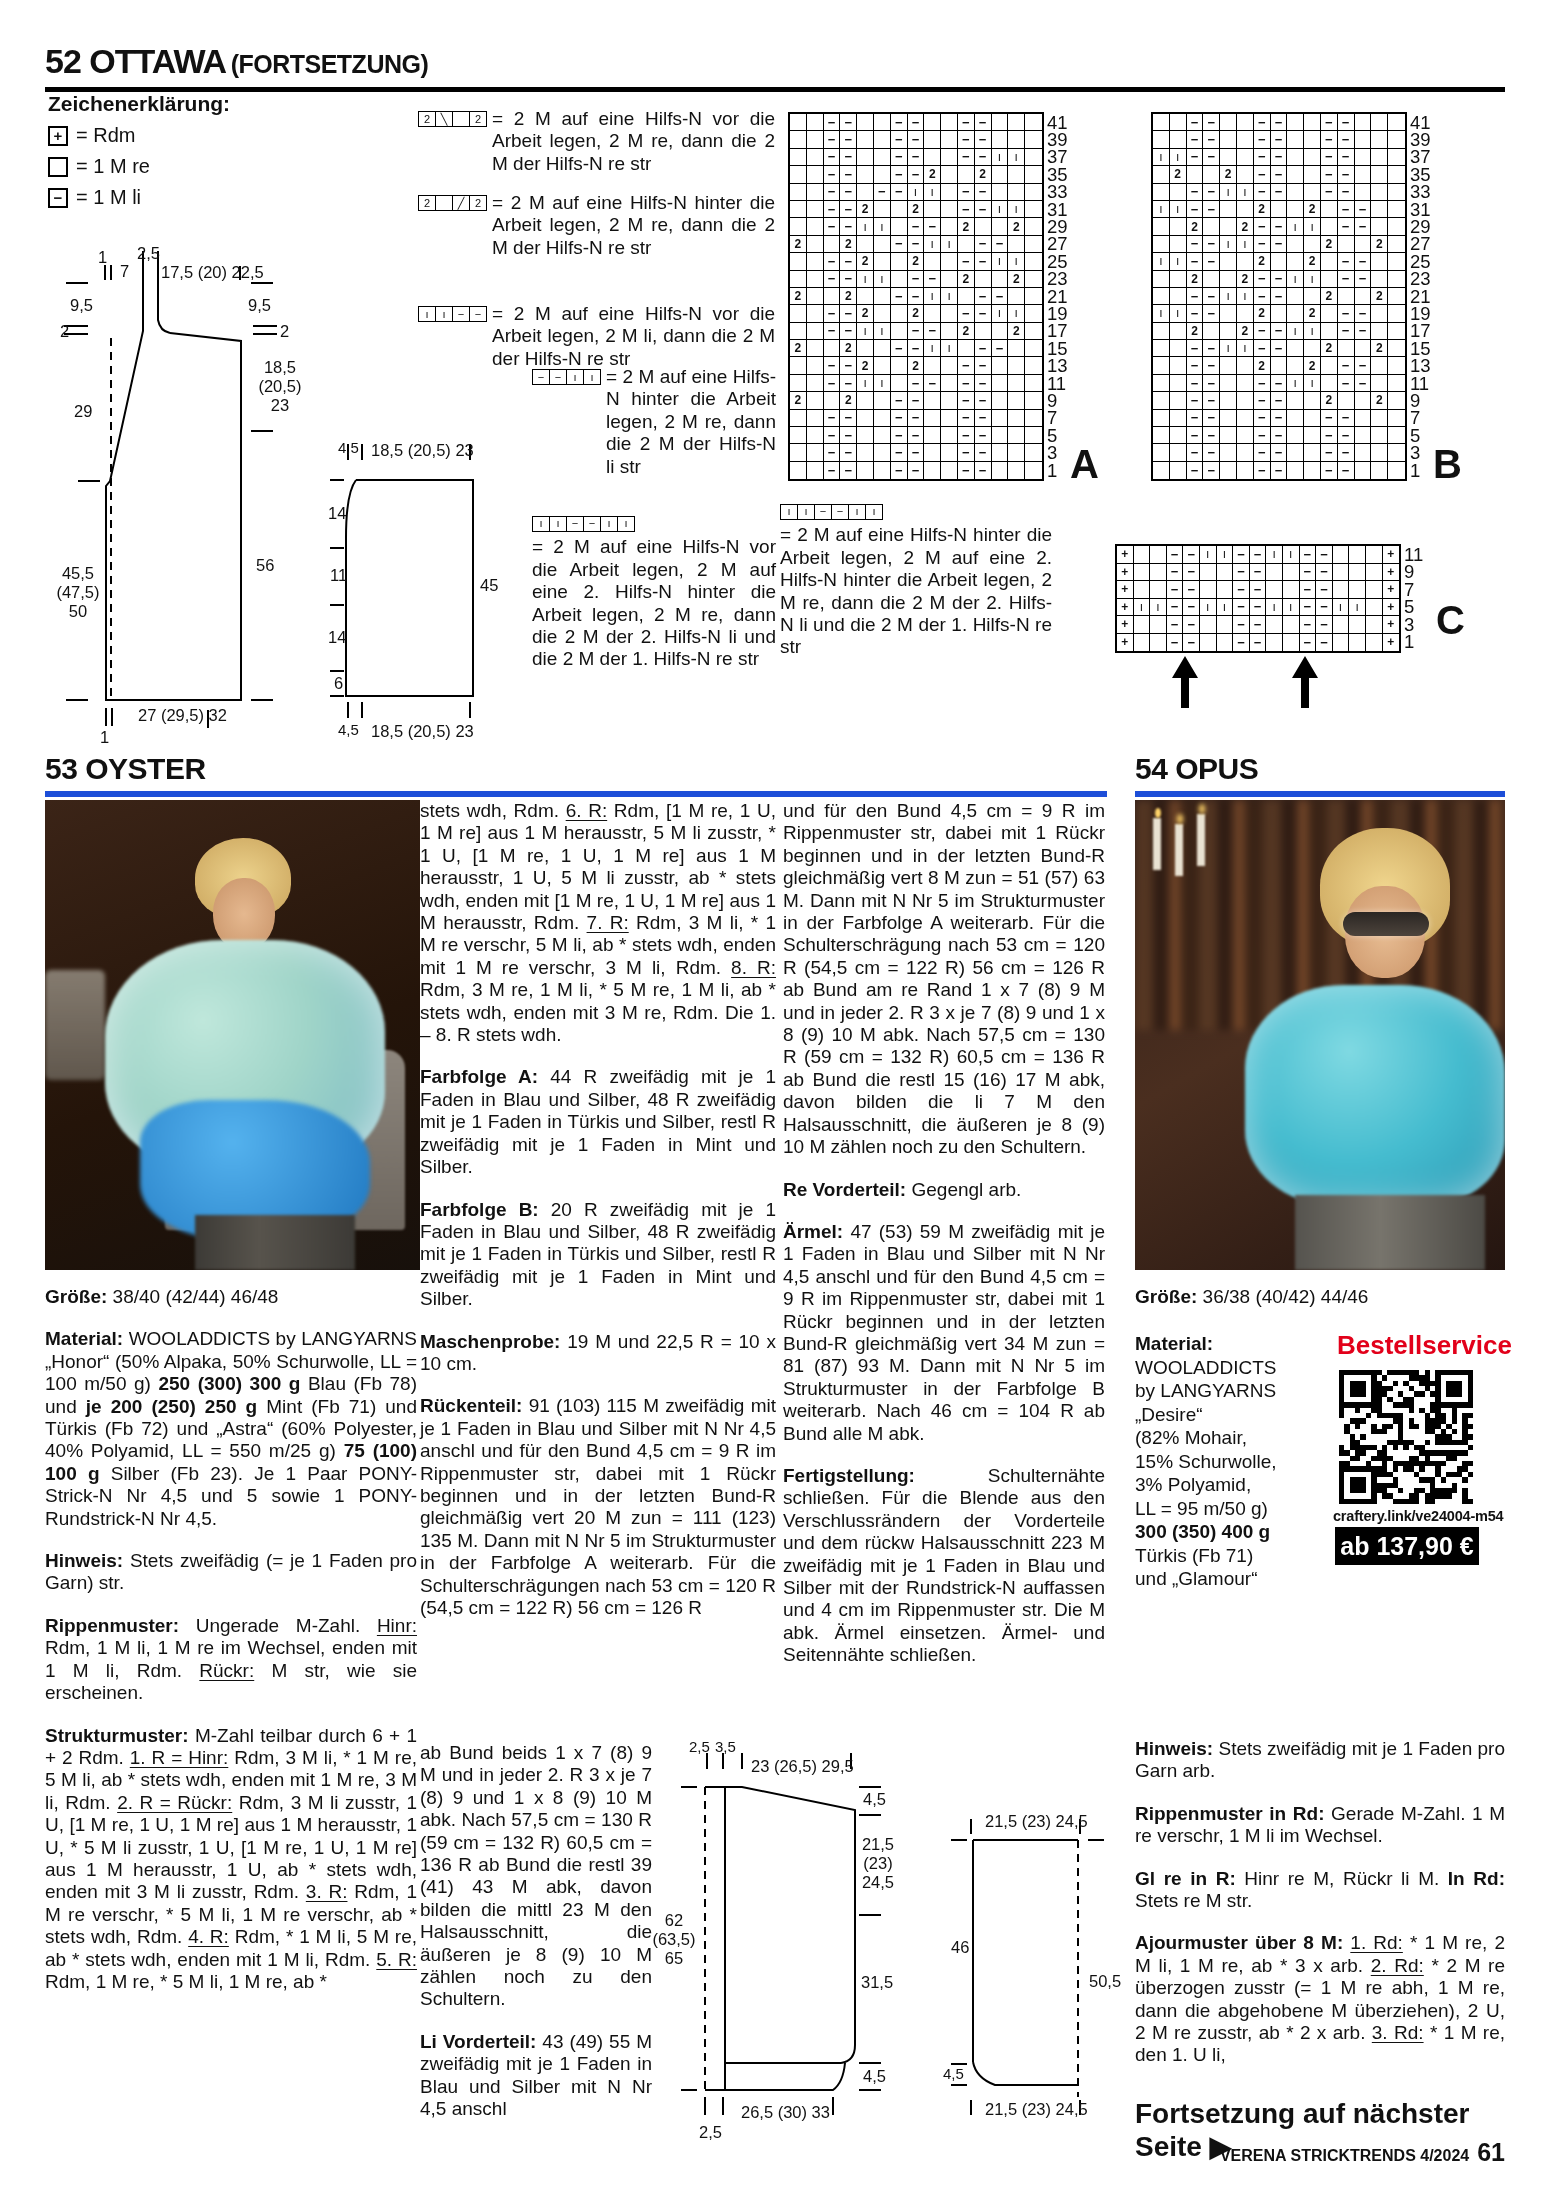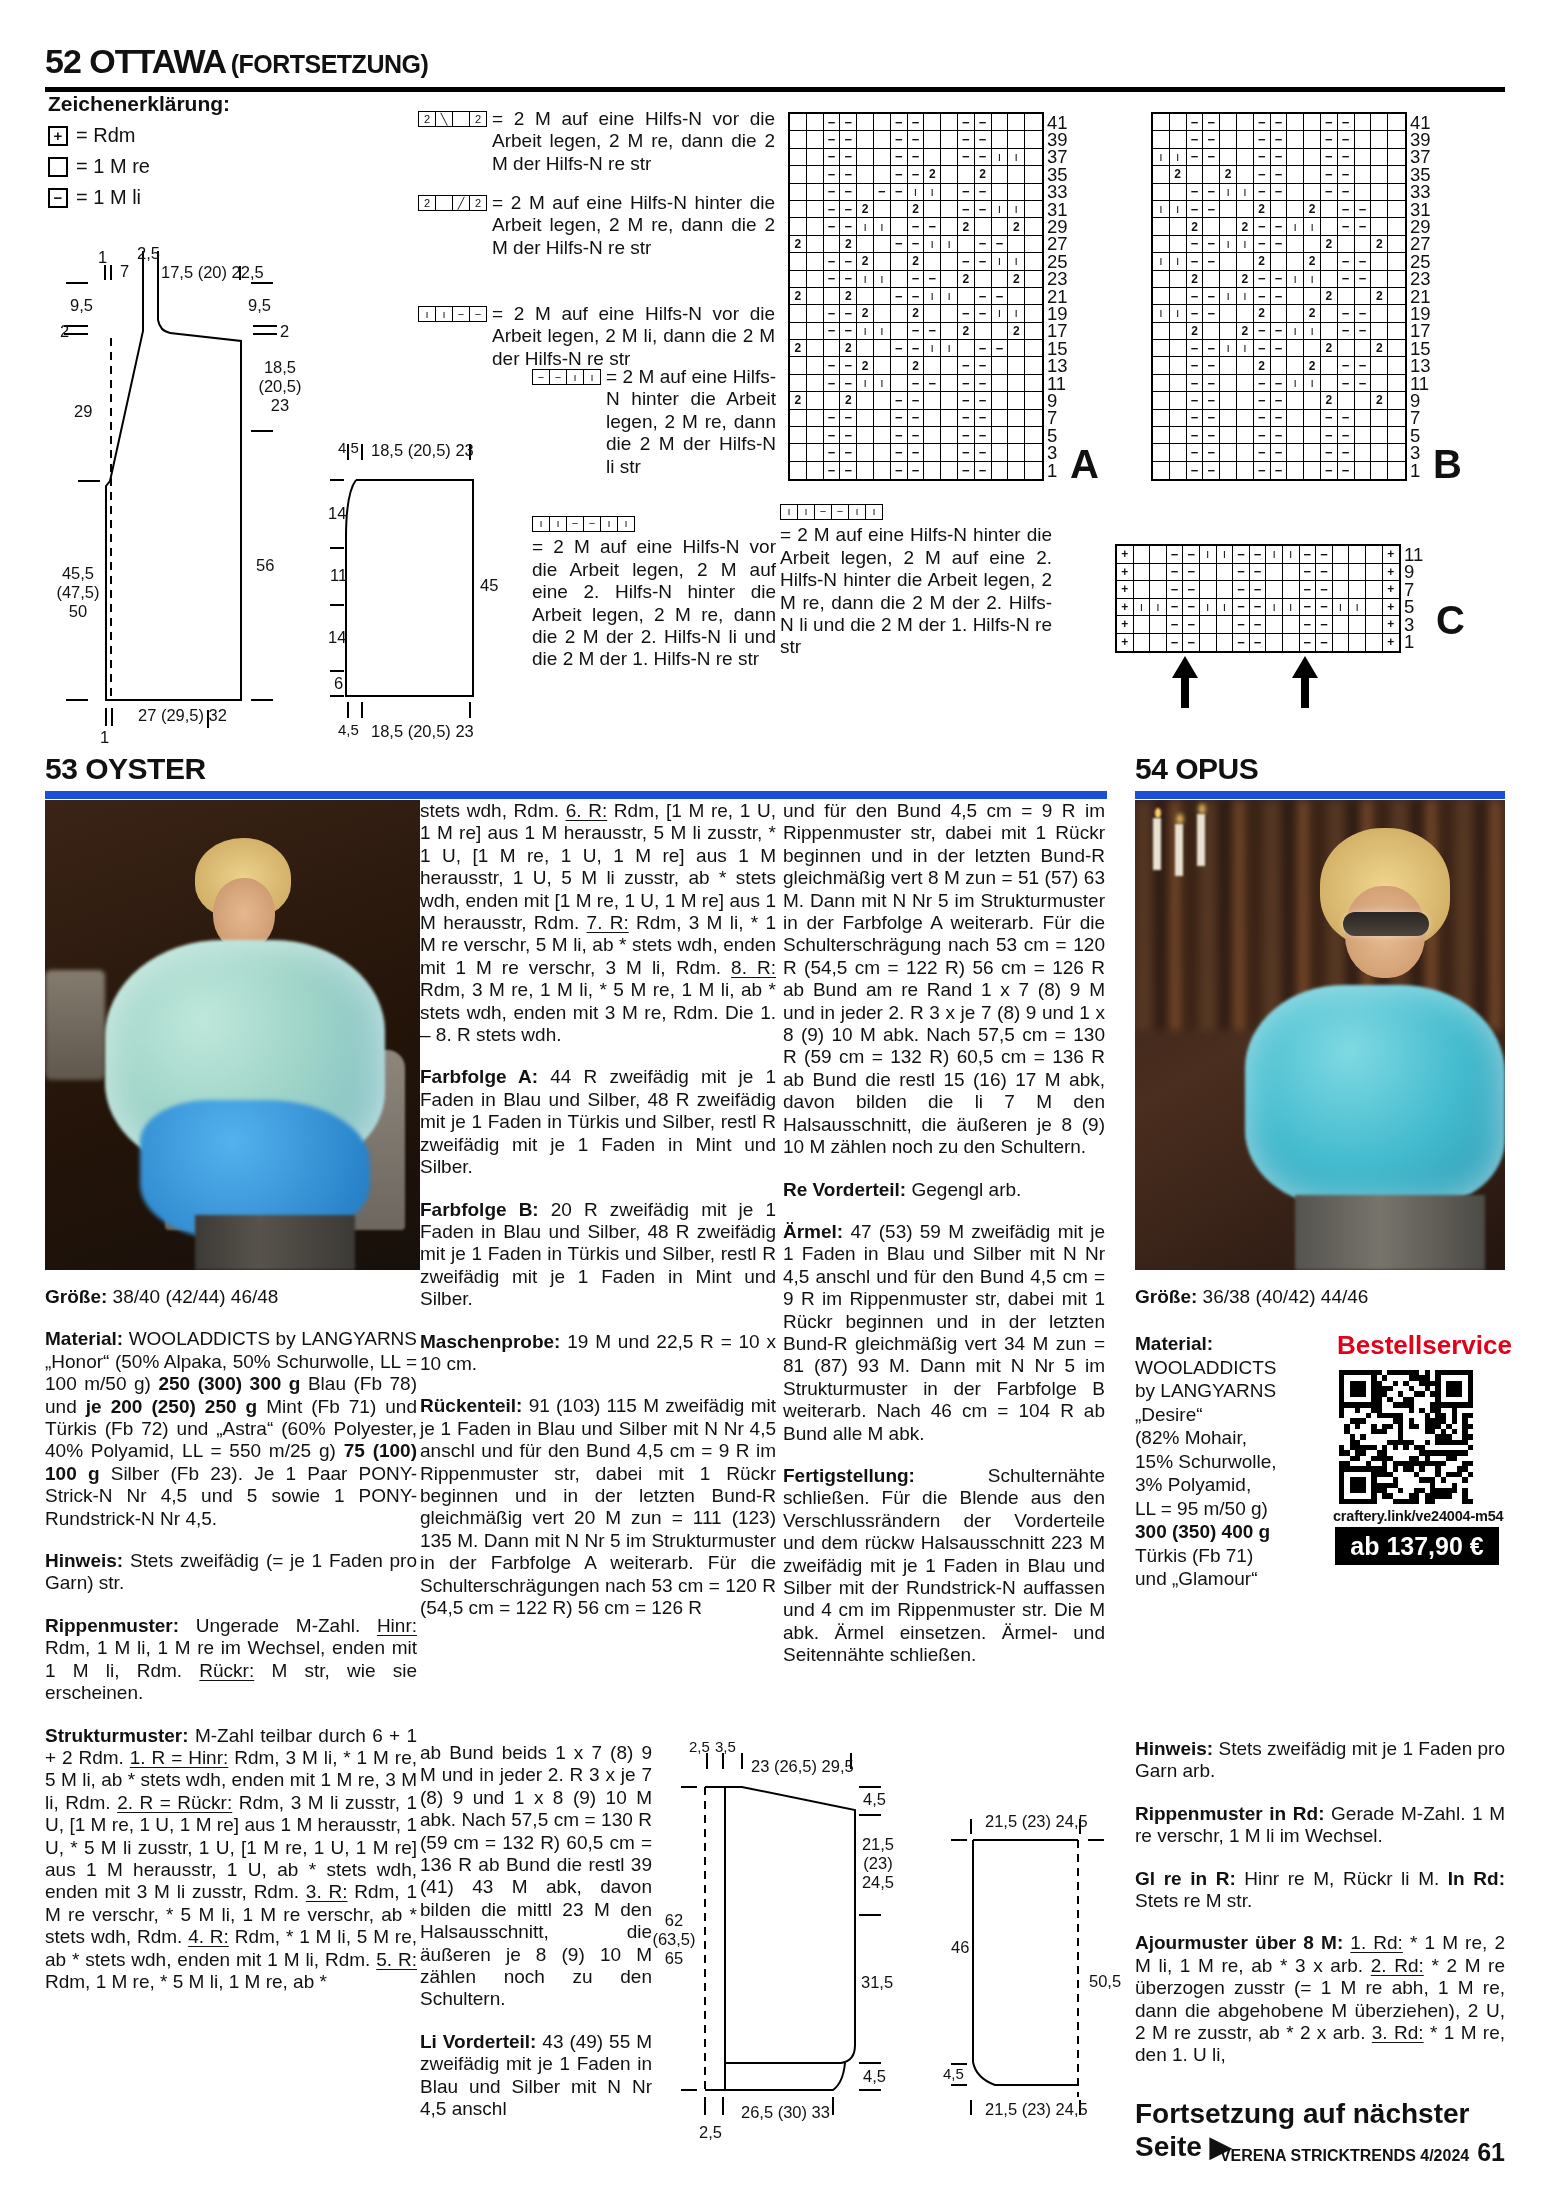--- a/index.html
+++ b/index.html
@@ -5,21 +5,21 @@
   * { margin:0; padding:0; box-sizing:border-box; }
   html,body { background:#fff; }
   body { width:1550px; height:2200px; position:relative; font-family:"Liberation Sans",sans-serif; color:#111; }
   .page { position:absolute; inset:0; background:#fff; overflow:hidden; }
   .abs { position:absolute; }
 
   
   .sechead { position:absolute; border-bottom:5px solid #000; padding-bottom:6px; white-space:nowrap; }
   .sechead .big { font-size:34px; font-weight:900; letter-spacing:-1px; }
   .sechead .small { font-size:25px; font-weight:700; letter-spacing:-0.5px; }
-  .sechead2 { position:absolute; border-bottom:8px solid #1d4ed8; padding-bottom:5px; font-size:30px; font-weight:900; letter-spacing:-0.5px; }
+  .sechead2 { position:absolute; border-bottom:6px solid #1d4ed8; padding-bottom:5px; font-size:30px; font-weight:900; letter-spacing:-0.5px; }
 
   
   .col { position:absolute; font-size:19px; line-height:22.4px; }
   .para { text-align:justify; margin-bottom:20px; }
   .para:last-child { margin-bottom:0; }
   .para .b { font-weight:bold; }
   .para .u { text-decoration:underline; text-underline-offset:3px; }
   .tight .para { margin-bottom:0; text-align:left; }
 
   
@@ -1788,21 +1788,21 @@
       <i class="on"></i>
       <i></i>
       <i></i>
       <i></i>
       <i></i>
       <i></i>
       <i class="on"></i>
       <i class="on"></i>
     </div>
   <div class="qr-link" style="left:1333px; top:1508px;">craftery.link/ve24004-m54</div>
-  <div class="price" style="left:1335px; top:1527px; width:164px; height:38px;">ab 137,90 €</div>
+  <div class="price" style="left:1335px; top:1527px; width:144px; height:38px;">ab 137,90 €</div>
   <div class="col" style="left:1135px; top:1738px; width:370px;">
       <div class="para"><span class="b">Hinweis: </span><span>Stets zweifädig mit je 1 Faden pro Garn arb.</span></div>
       <div class="para"><span class="b">Rippenmuster in Rd: </span><span>Gerade M-Zahl. 1 M re verschr, 1 M li im Wechsel.</span></div>
       <div class="para"><span class="b">Gl re in R: </span><span>Hinr re M, Rückr li M. </span><span class="b">In Rd: </span><span>Stets re M str.</span></div>
       <div class="para"><span class="b">Ajourmuster über 8 M: </span><span class="u">1. Rd:</span><span> * 1 M re, 2 M li, 1 M re, ab * 3 x arb. </span><span class="u">2. Rd:</span><span> * 2 M re überzogen zusstr (= 1 M re abh, 1 M re, dann die abgehobene M überziehen), 2 U, 2 M re zusstr, ab * 2 x arb. </span><span class="u">3. Rd:</span><span> * 1 M re, den 1. U li,</span></div>
     </div>
   <div class="contin" style="left:1135px; top:2098px; width:375px;">
     <span>Fortsetzung auf nächster Seite</span>
     <span>▶</span>
   </div>

